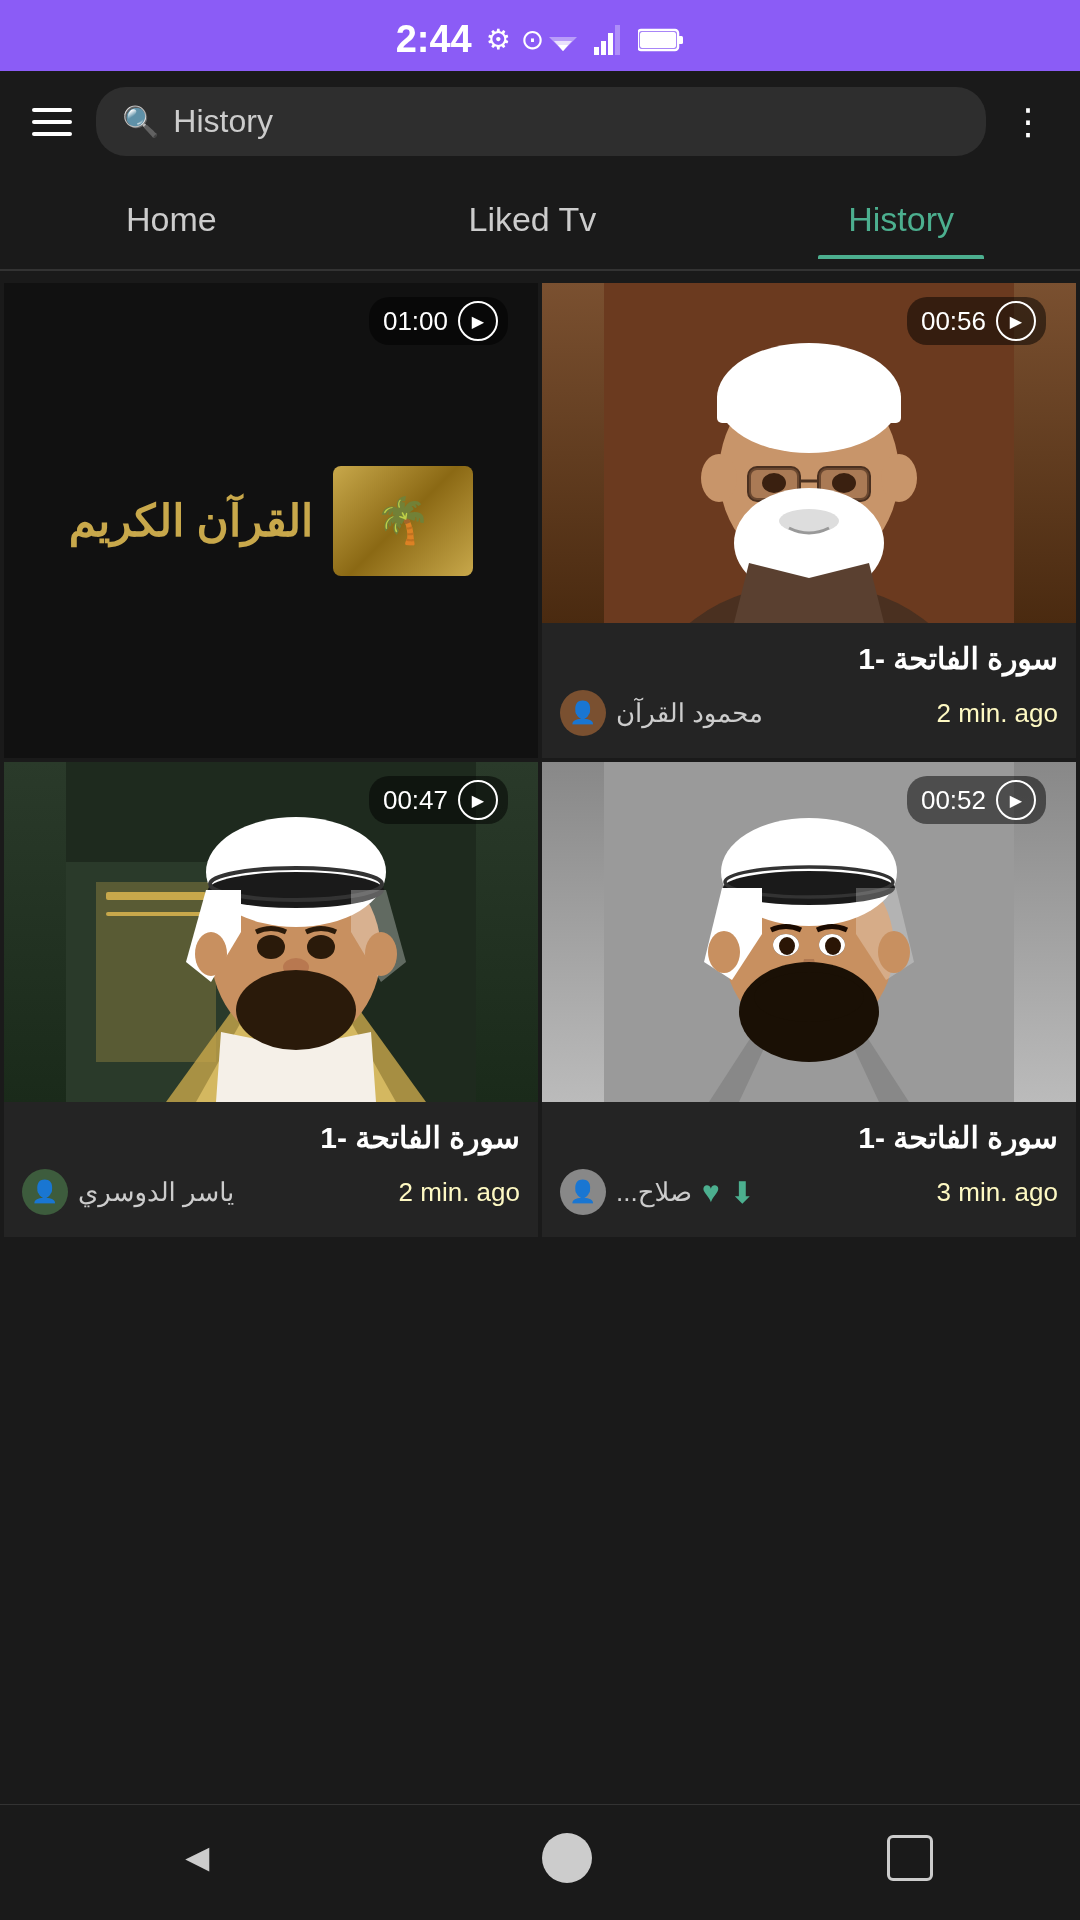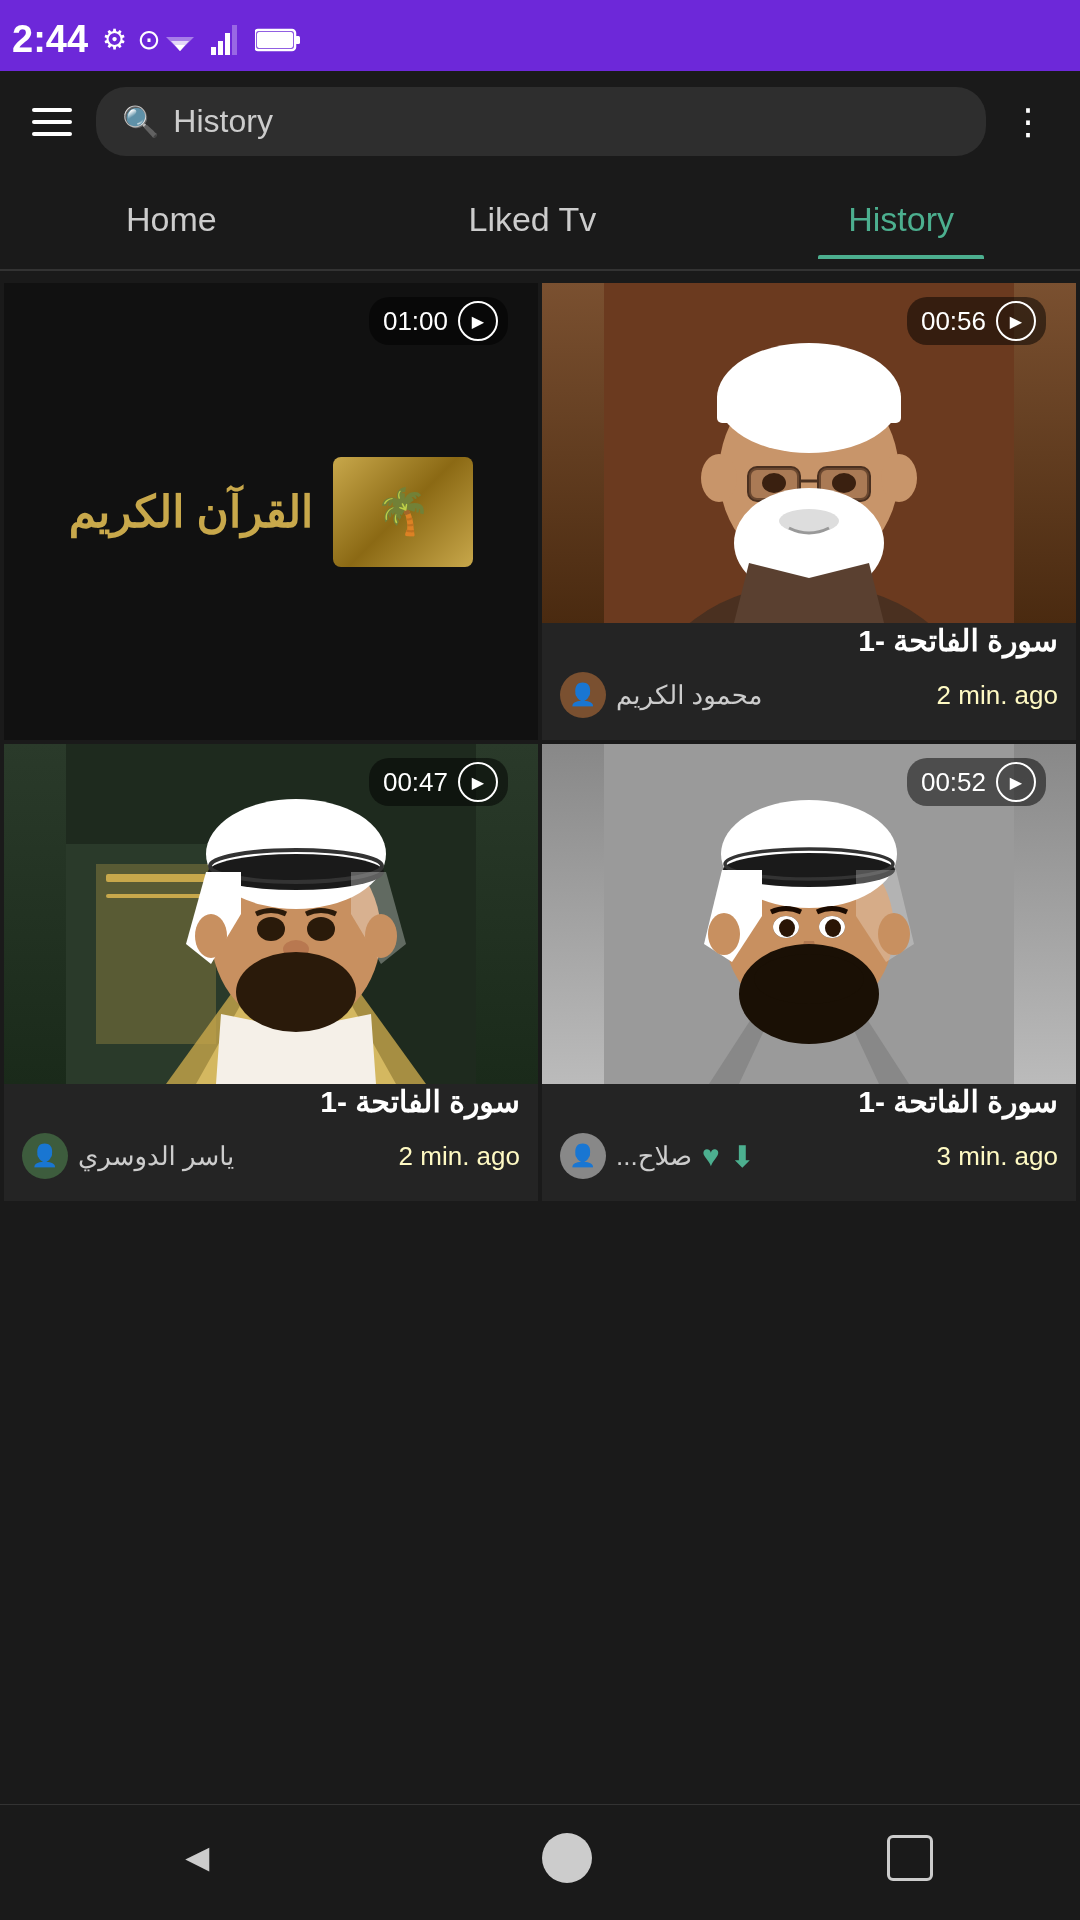--- a/index.html
+++ b/index.html
@@ -11,23 +11,23 @@
       font-family: 'Arial', sans-serif;
       width: 1080px;
       min-height: 1920px;
       overflow-x: hidden;
     }
 
     
     .status-bar {
       display: flex;
       align-items: center;
-      justify-content: flex-start;
-      padding: 18px 12px 10px;
-      background: #6d28d9;
+      justify-content: center;
+      padding: 18px 32px 10px;
+      background: #8b5cf6;
     }
     .status-left {
       display: flex;
       align-items: center;
       gap: 14px;
     }
     .status-time {
       font-size: 38px;
       font-weight: bold;
       color: #fff;
@@ -175,21 +175,21 @@
       border-radius: 50%;
       border: 2px solid #fff;
       display: flex;
       align-items: center;
       justify-content: center;
       font-size: 16px;
       color: #fff;
     }
 
     .card-info {
-      padding: 0 18px 22px;
+      padding: 18px 18px 22px;
     }
     .card-title {
       font-size: 30px;
       font-weight: bold;
       color: #fff;
       margin-bottom: 14px;
       direction: rtl;
       text-align: right;
     }
     .card-meta {
@@ -418,21 +418,21 @@
       <div class="duration-badge">
         <span class="duration-text">00:56</span>
         <div class="play-btn-small">▶</div>
       </div>
     </div>
     <div class="card-info">
       <div class="card-title">سورة الفاتحة -1</div>
       <div class="card-meta">
         <div class="card-author">
           <div class="author-avatar" style="background:#7a5030;">👤</div>
-          <span class="author-name">محمود الكريم</span>
+          <span class="author-name">محمود القرآن</span>
         </div>
         <span class="card-time">2 min. ago</span>
       </div>
     </div>
   </div>
 
   <div class="video-card">
     <div class="thumbnail" style="background: linear-gradient(180deg, #2a3a2a 0%, #1a2a1a 100%);">
       <svg viewBox="0 0 410 340" xmlns="http://www.w3.org/2000/svg" width="100%" height="100%">
 

